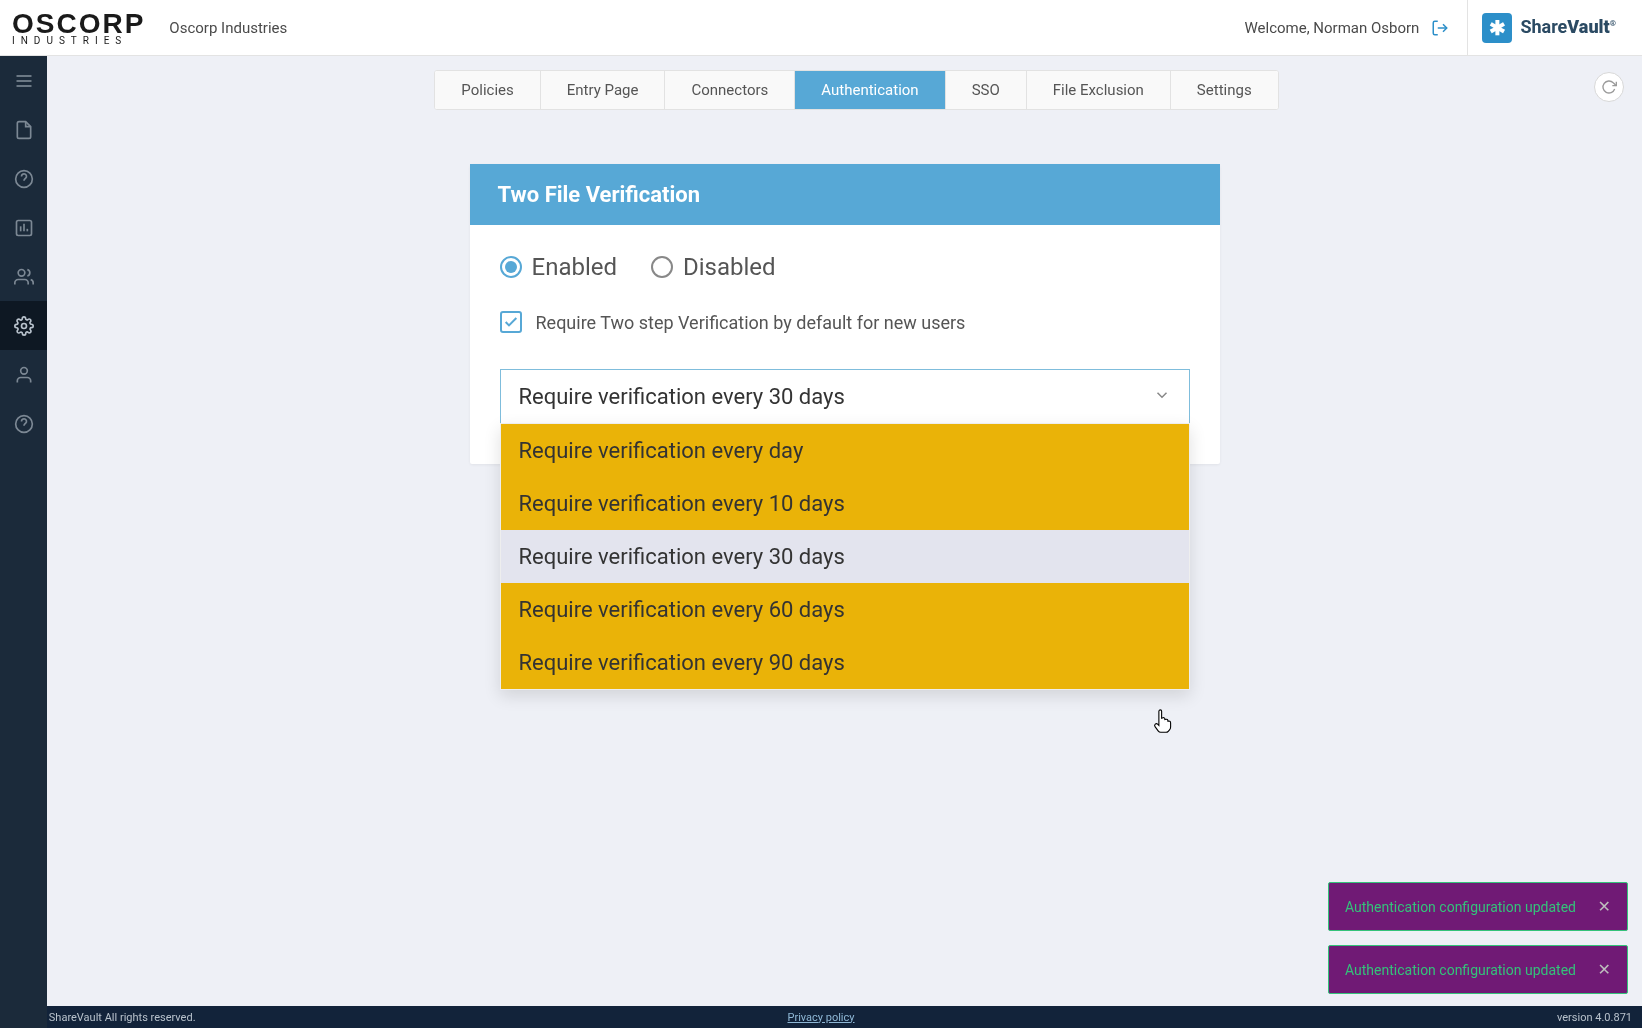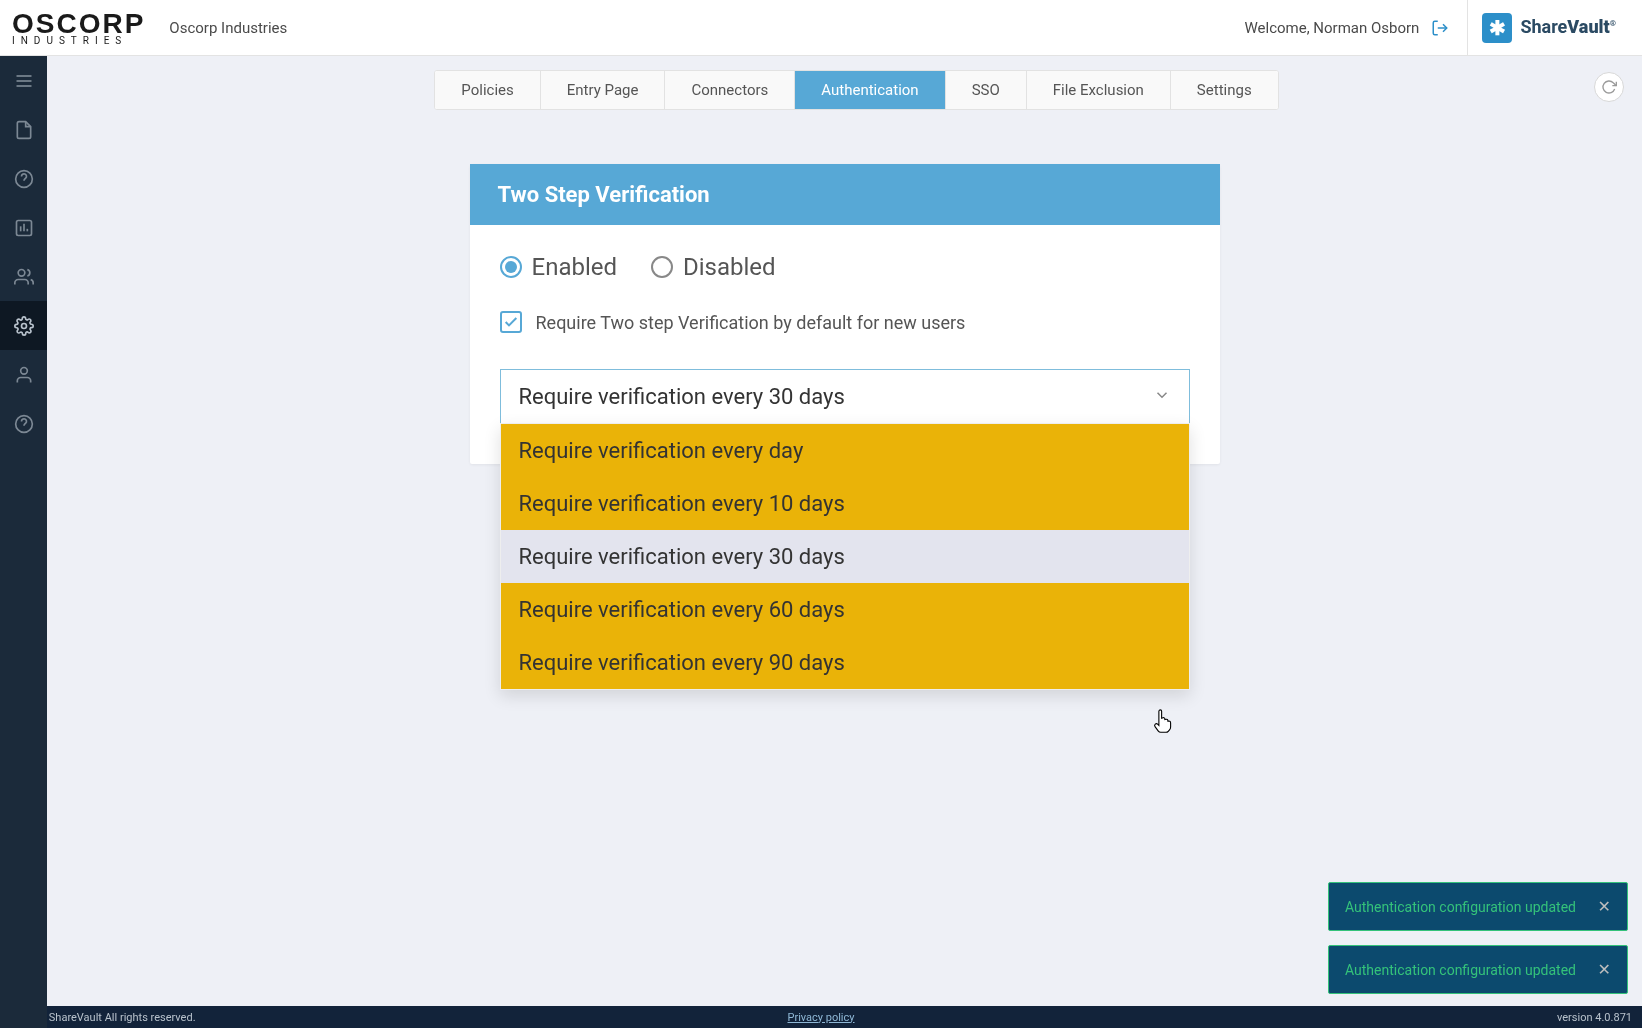--- a/index.html
+++ b/index.html
@@ -130,21 +130,21 @@
   .pointer {
     position: absolute; width: 22px; height: 26px;
     left: 652px; top: 338px;
     pointer-events: none;
   }
 
   
   .toasts { position: fixed; right: 14px; bottom: 34px; display: flex; flex-direction: column; gap: 14px; z-index: 200;}
   .toast {
     width: 300px; padding: 14px 16px;
-    background: #0c4a6e; border: 1px solid #34c27a; color: #34c27a;
+    background: #701a75; border: 1px solid #34c27a; color: #34c27a;
     font-size: 14px; display: flex; align-items: center; justify-content: space-between;
     border-radius: 2px;
   }
   .toast .x { color: #bdbdbd; cursor: pointer; font-size: 16px; }
 
   
   .footer {
     position: fixed; bottom: 0; left: 0; right: 0; height: 22px;
     background: #12233a; color: #b8c2cc; font-size: 11px;
     display: flex; align-items: center; padding: 0 10px;
@@ -253,21 +253,21 @@
     </div>
     <div class="refresh-btn">
       <svg width="16" height="16" viewBox="0 0 24 24" stroke="currentColor" stroke-width="2" fill="none">
           <polyline points="23 4 23 10 17 10"></polyline>
           <path d="M20.49 15a9 9 0 1 1-2.12-9.36L23 10"></path>
         </svg>
     </div>
   </div>
 
   <div class="card">
-    <div class="card-header">Two Step Verification</div>
+    <div class="card-header">Two File Verification</div>
     <div class="card-body">
 
       <div class="radio-row">
         <div class="radio-option">
           <span class="radio-outer">
               <span class="radio-inner"></span>
             </span>
           <span>Enabled</span>
         </div>
         <div class="radio-option">

